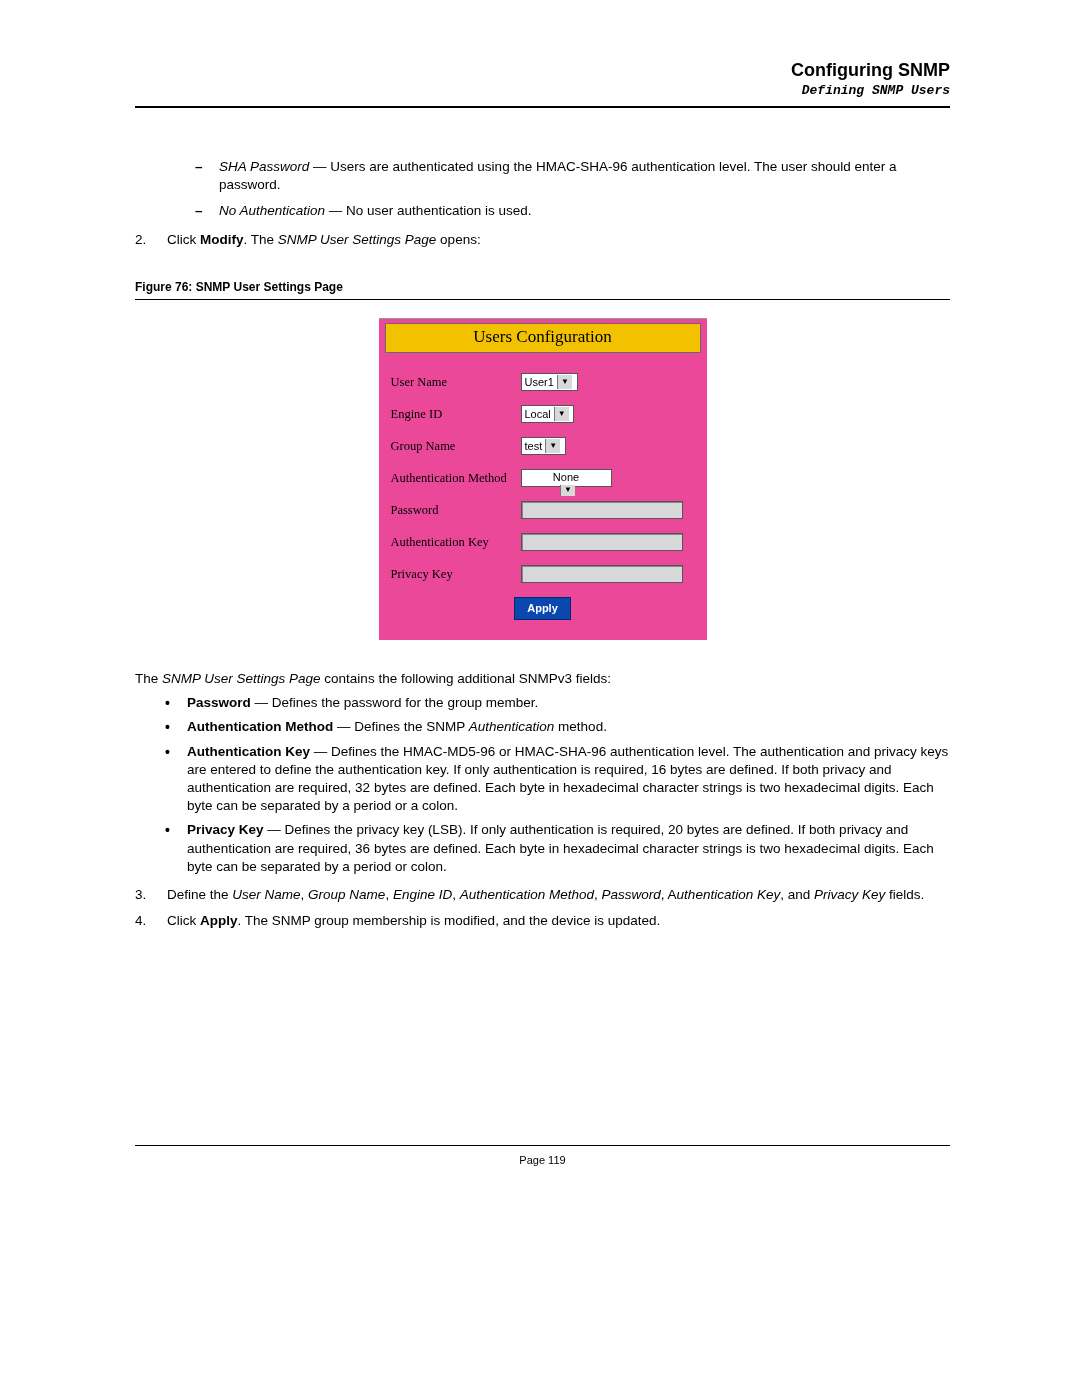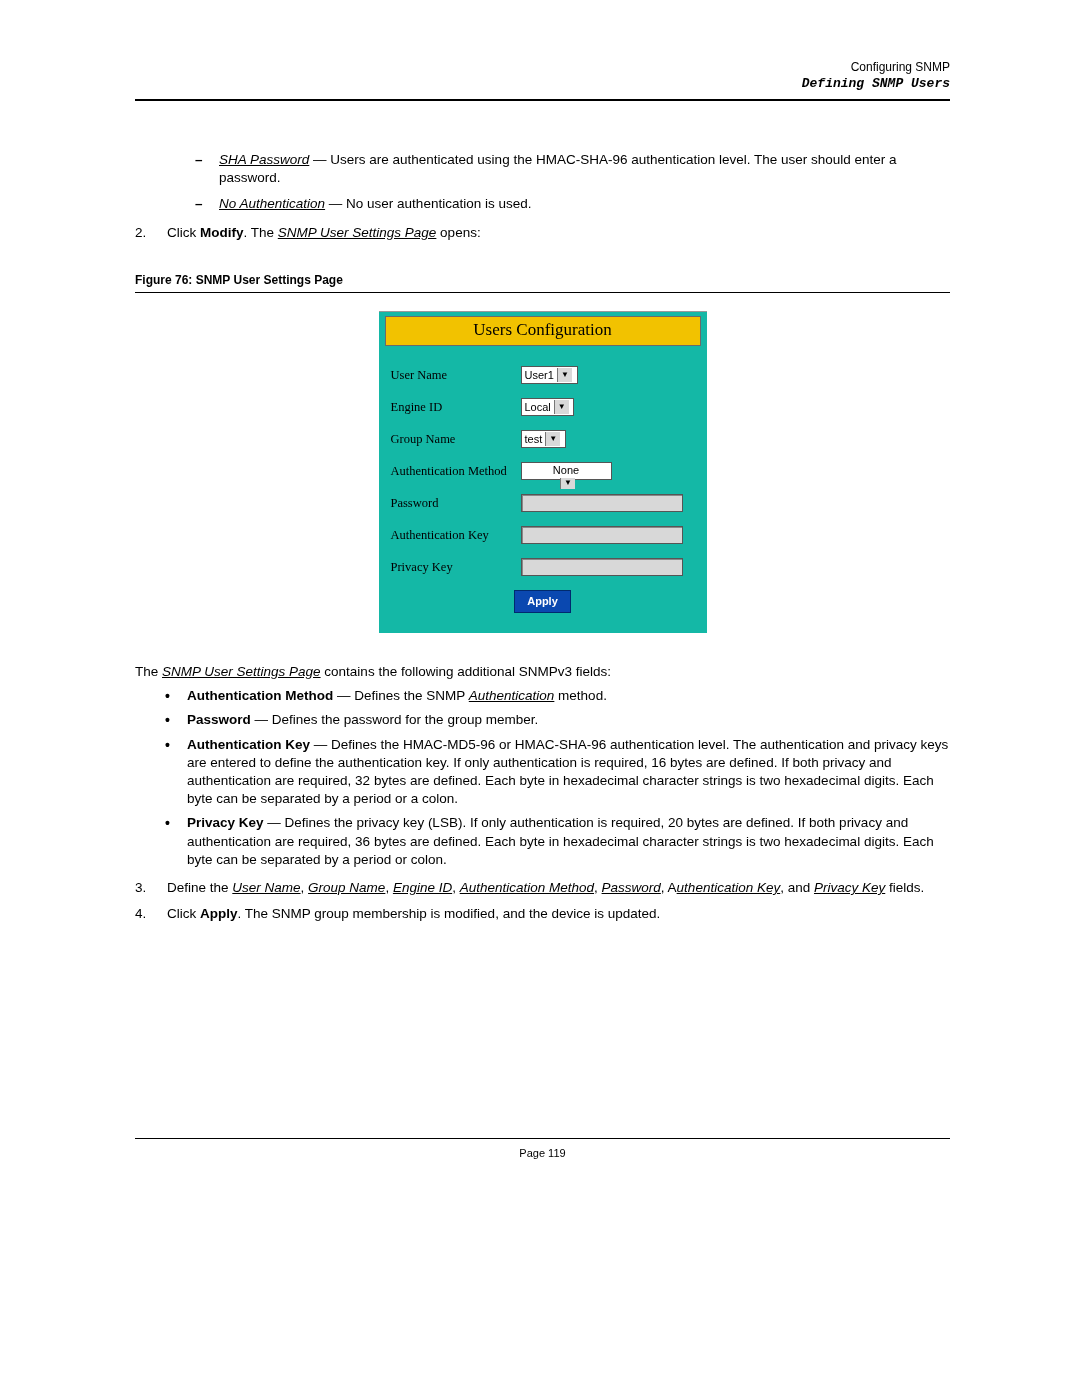--- a/index.html
+++ b/index.html
@@ -15,22 +15,22 @@
     height: 1397px;
     position: relative;
     box-sizing: border-box;
     padding: 60px 130px 40px 135px;
   }
   .header-block {
     text-align: right;
     margin-bottom: 8px;
   }
   .header-title {
-    font-weight: normal;
-    font-size: 12px;
+    font-weight: bold;
+    font-size: 18px;
     text-align: right;
   }
   .header-sub {
     font-style: italic;
     font-weight: bold;
     font-size: 13px;
     margin-top: 2px;
     font-family: Liberation Mono, monospace;
   }
   .hr {
@@ -78,36 +78,36 @@
     margin-bottom: 6px;
   }
   .bullet-item::before {
     content: "•";
     font-weight: bold;
     position: absolute;
     left: 0;
     top: 0;
     font-size: 14px;
   }
-  .italic { font-style: italic; text-decoration: underline; }
+  .italic { font-style: italic; }
   .bold { font-weight: bold; }
   .fig-caption {
     font-weight: bold;
     font-size: 12px;
     margin: 30px 0 4px 0;
   }
   .fig-rule {
     border: 0;
     border-top: 1px solid #000;
     margin: 0 0 18px 0;
   }
   .screenshot {
     width: 328px;
     margin: 0 auto 30px auto;
-    background: #14b8a6;
+    background: #ec4899;
     border-top: 1px solid #999;
     font-family: "Times New Roman", serif;
   }
   .shot-header {
     background: #f2c200;
     border: 1px solid #6a6a6a;
     margin: 4px 6px 0 6px;
     text-align: center;
     font-size: 17px;
     padding: 2px 0 3px 0;
@@ -295,24 +295,24 @@
       </div>
     </div>
 
     <div class="after-fig">
       <div>
         <span>The </span><span class="italic">SNMP User Settings Page</span><span> contains the following additional SNMPv3 fields:</span>
       </div>
 
       <div class="bullet-list">
         <div class="bullet-item">
+          <span class="bold">Password</span><span> — Defines the password for the group member.</span>
+        </div>
+        <div class="bullet-item">
           <span class="bold">Authentication Method</span><span> — Defines the SNMP </span><span class="italic">Authentication</span><span> method.</span>
-        </div>
-        <div class="bullet-item">
-          <span class="bold">Password</span><span> — Defines the password for the group member.</span>
         </div>
         <div class="bullet-item">
           <span class="bold">Authentication Key</span><span> — Defines the HMAC-MD5-96 or HMAC-SHA-96 authentication level. The authentication and privacy keys are entered to define the authentication key. If only authentication is required, 16 bytes are defined. If both privacy and authentication are required, 32 bytes are defined. Each byte in hexadecimal character strings is two hexadecimal digits. Each byte can be separated by a period or a colon.</span>
         </div>
         <div class="bullet-item">
           <span class="bold">Privacy Key</span><span> — Defines the privacy key (LSB). If only authentication is required, 20 bytes are defined. If both privacy and authentication are required, 36 bytes are defined. Each byte in hexadecimal character strings is two hexadecimal digits. Each byte can be separated by a period or colon.</span>
         </div>
       </div>
 
       <div class="num-item">

